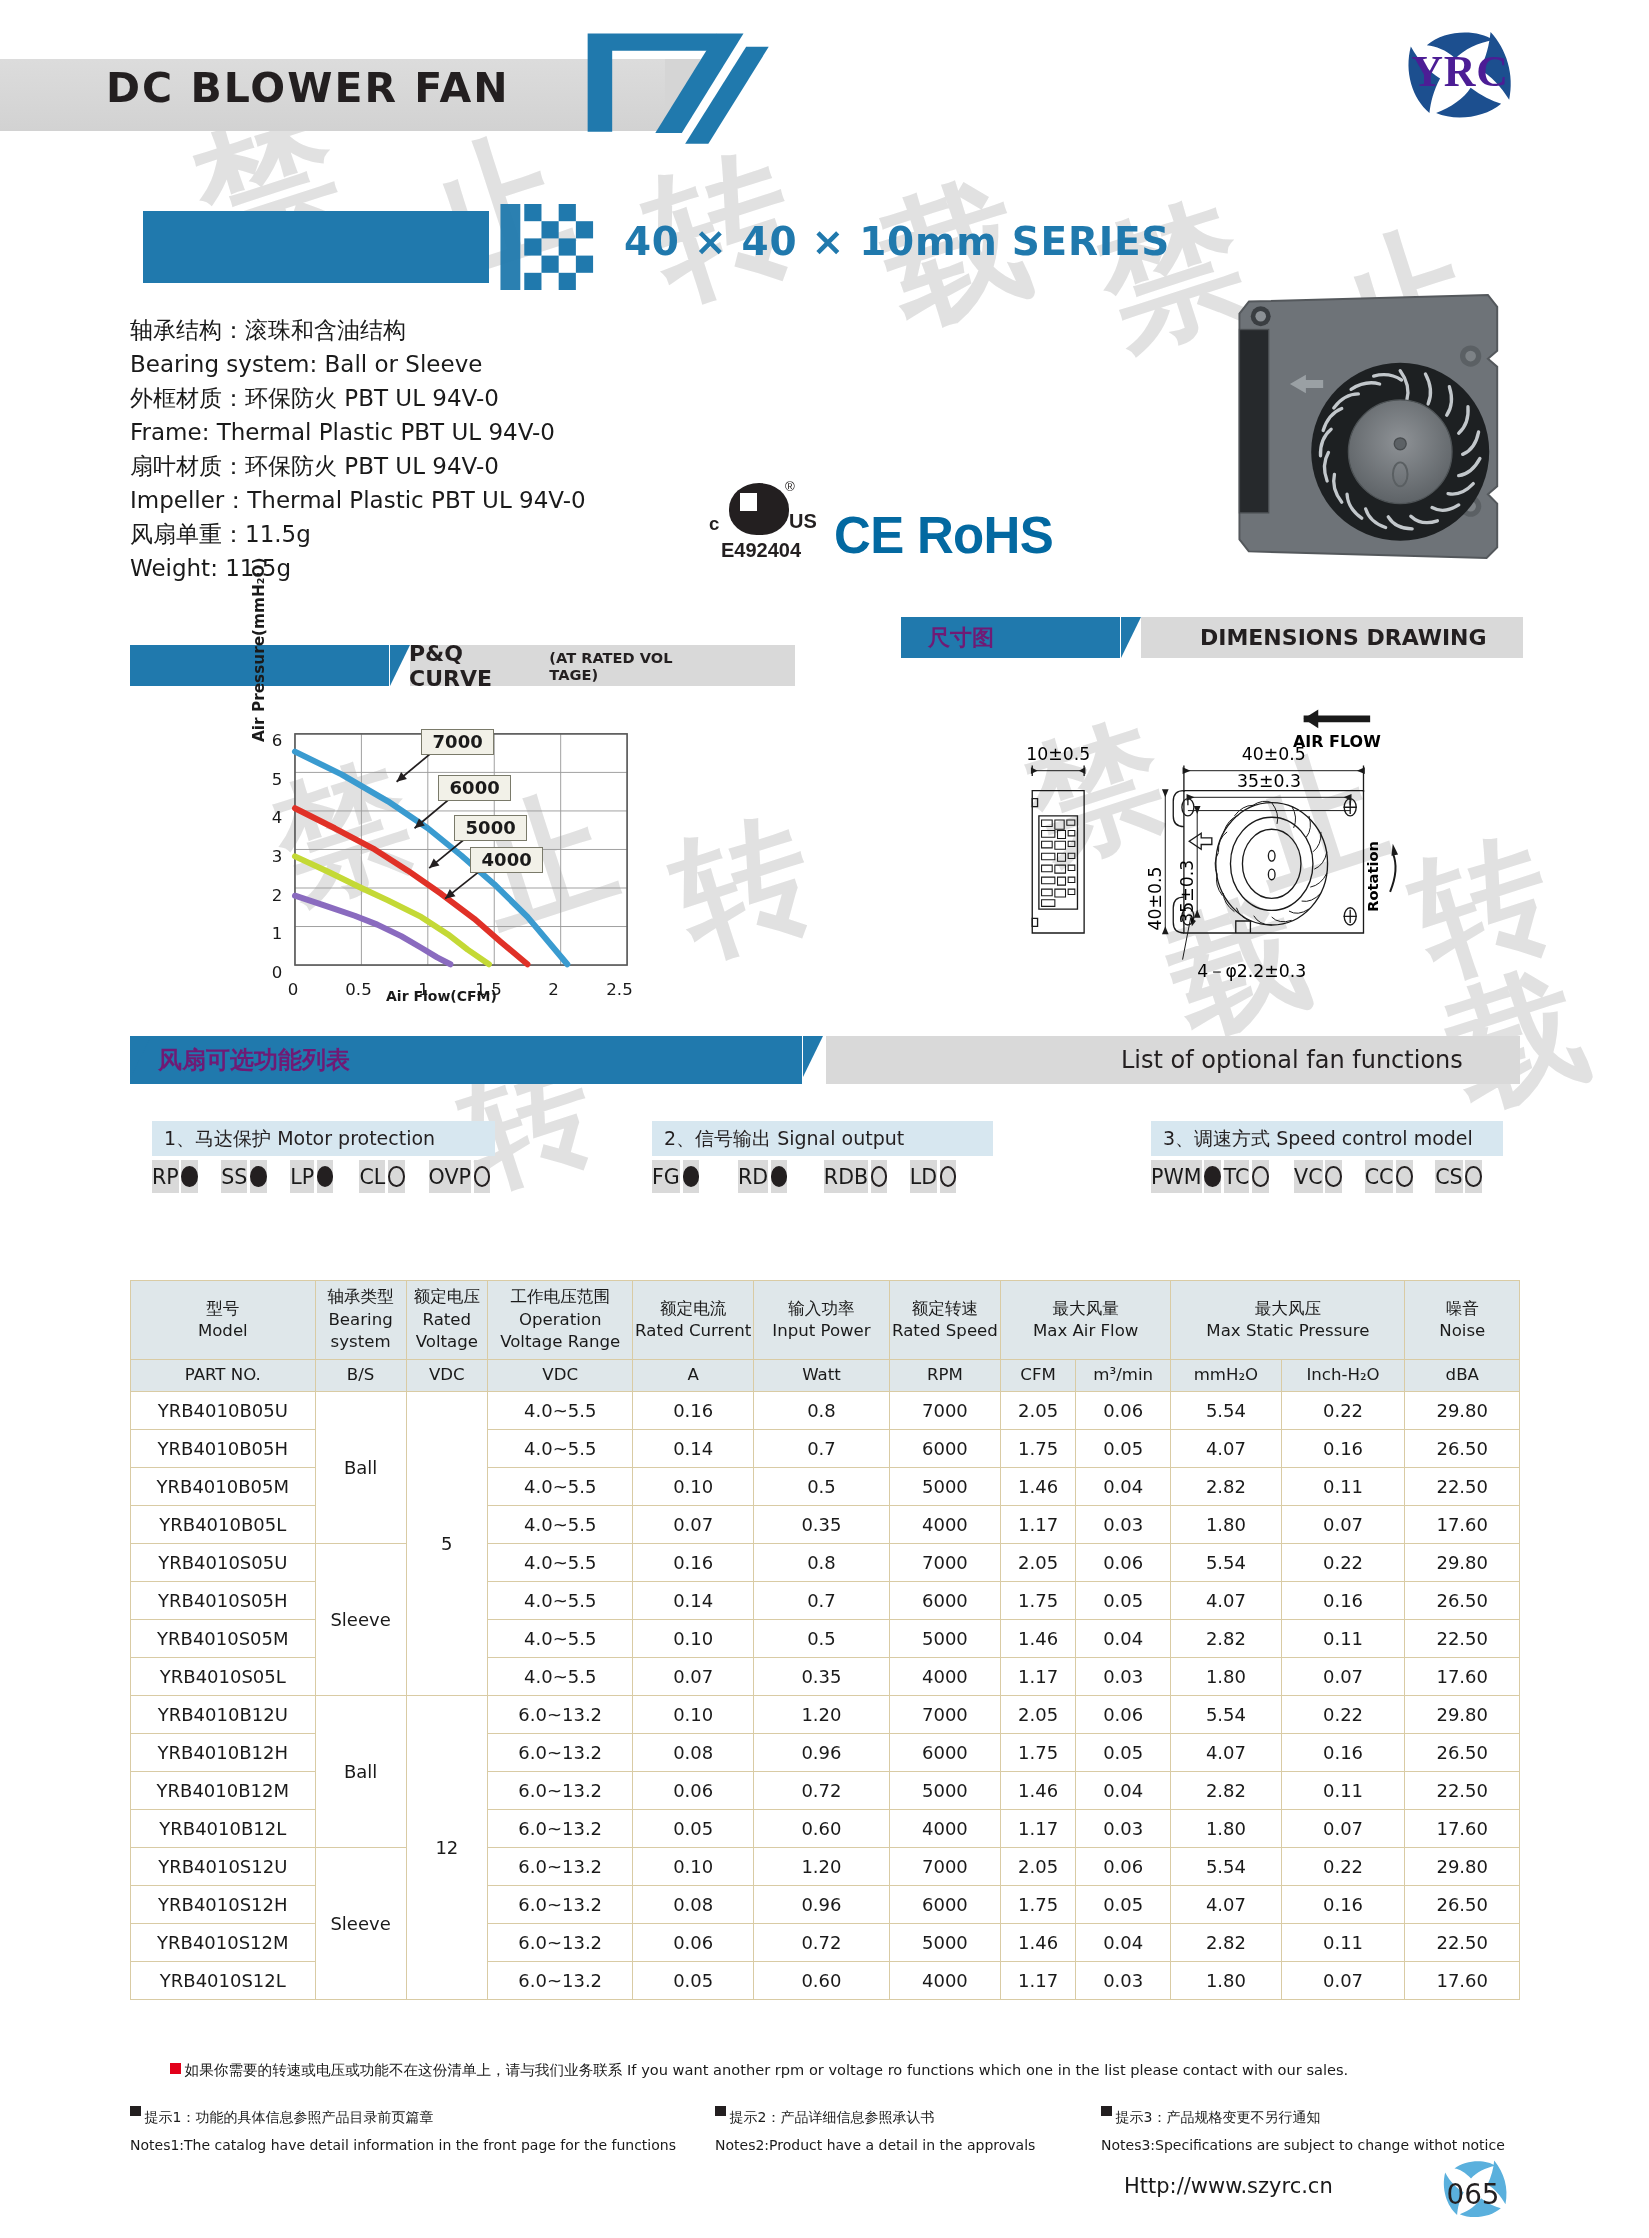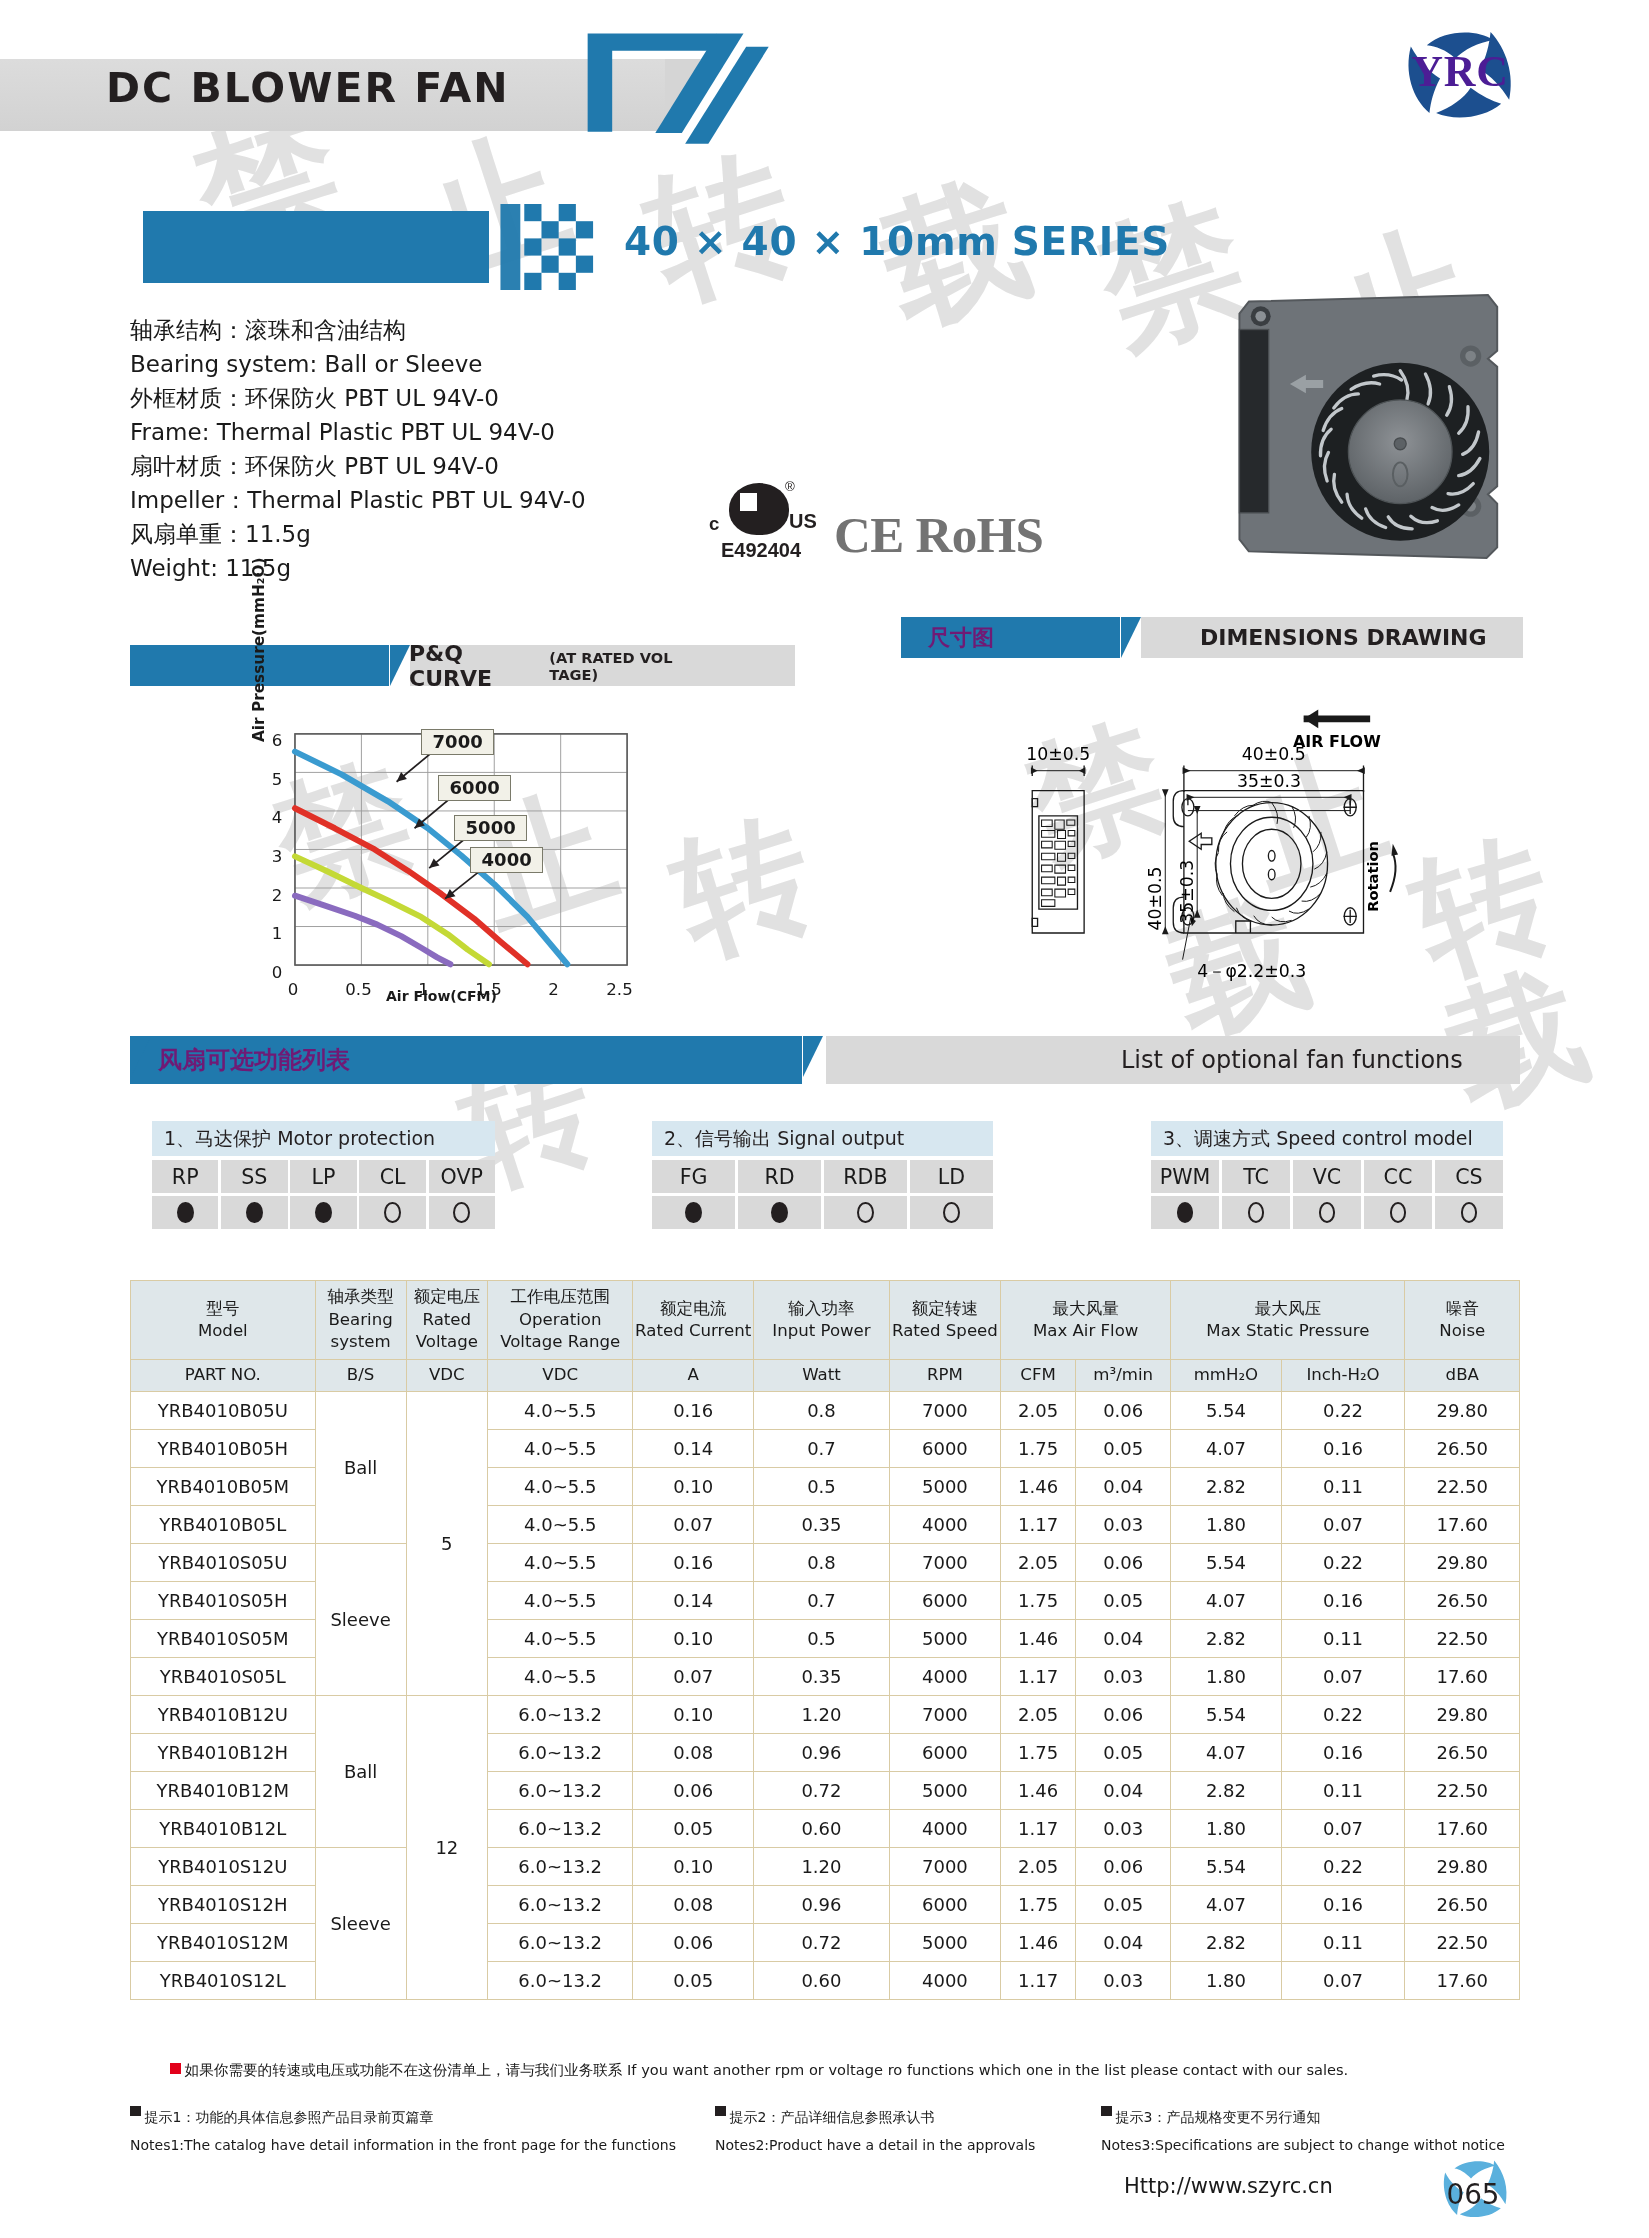--- a/index.html
+++ b/index.html
@@ -52,22 +52,22 @@
          display:flex;align-items:flex-end;gap:16px;}
   .ul-mark{position:relative;width:113px;height:86px;}
   .ul-circle{position:absolute;left:24px;top:5.3px;width:60px;height:52px;
         background:#231f20;border-radius:50% 50% 46% 46%;}
   .ul-inner{position:absolute;left:35px;top:14.6px;width:17.3px;height:18.6px;
         background:#fff;}
   .ul-c{position:absolute;left:4px;top:35px;font-size:18.6px;font-weight:700;color:#231f20;}
   .ul-us{position:absolute;left:84px;top:32px;font-size:20px;font-weight:700;color:#231f20;}
   .ul-r{position:absolute;left:80px;top:1.3px;font-size:13.3px;color:#231f20;}
   .ul-e{position:absolute;left:16px;top:61px;font-size:20px;font-weight:700;color:#231f20;}
-  .ce-rohs{font-size:51px;font-weight:700;color:#737373;letter-spacing:-0.7px;
-           font-family:Liberation Serif, serif;line-height:57px;}
+  .ce-rohs{font-size:51px;font-weight:700;color:#0369a1;letter-spacing:-0.7px;
+           font-family:Liberation Sans, sans-serif;line-height:57px;}
 
   
   .photo{position:absolute;left:1222px;top:287px;width:290px;height:279px;z-index:4;}
 
   
   .banner{position:relative;height:41px;z-index:4;}
   .banner .blue{position:absolute;left:0;top:0;height:41px;background:#2079ad;}
   .banner .blue:after{content:"";position:absolute;right:-20.6px;top:0;width:0;height:0;
         border-top:41px solid #2079ad;border-right:20.6px solid transparent;}
   .banner .grey{position:absolute;top:0;height:41px;background:#d9d9d9;}
@@ -91,21 +91,21 @@
 
   
   .dimbox{position:absolute;left:991px;top:692px;width:592px;height:333px;z-index:5;}
 
   
   .optgrp{position:absolute;z-index:5;}
   .opt-head{background:#d7e7f0;height:35px;display:flex;align-items:center;
             padding-left:12px;font-size:19px;color:#231f20;
             font-family:"DejaVu Sans",sans-serif;white-space:nowrap;}
   .opt-tbl{display:flex;margin-top:4px;gap:2.7px;}
-  .opt-col{flex:1;display:flex;flex-direction:column;gap:2.7px;}
+  .opt-col{flex:1;display:flex;flex-direction:row;gap:2.7px;}
   .opt-cell{background:#d9d9d9;height:33px;display:flex;align-items:center;
             justify-content:center;font-size:20.6px;font-family:"DejaVu Sans",sans-serif;}
   .dot{width:16.6px;height:21px;border-radius:50%;}
   .dot.on{background:#231f20;}
   .dot.off{border:2.7px solid #231f20;box-sizing:border-box;}
 
   
   table.spec{position:absolute;left:130px;top:1280px;width:1390px;
              border-collapse:collapse;z-index:5;
              font-family:"DejaVu Sans",sans-serif;}

